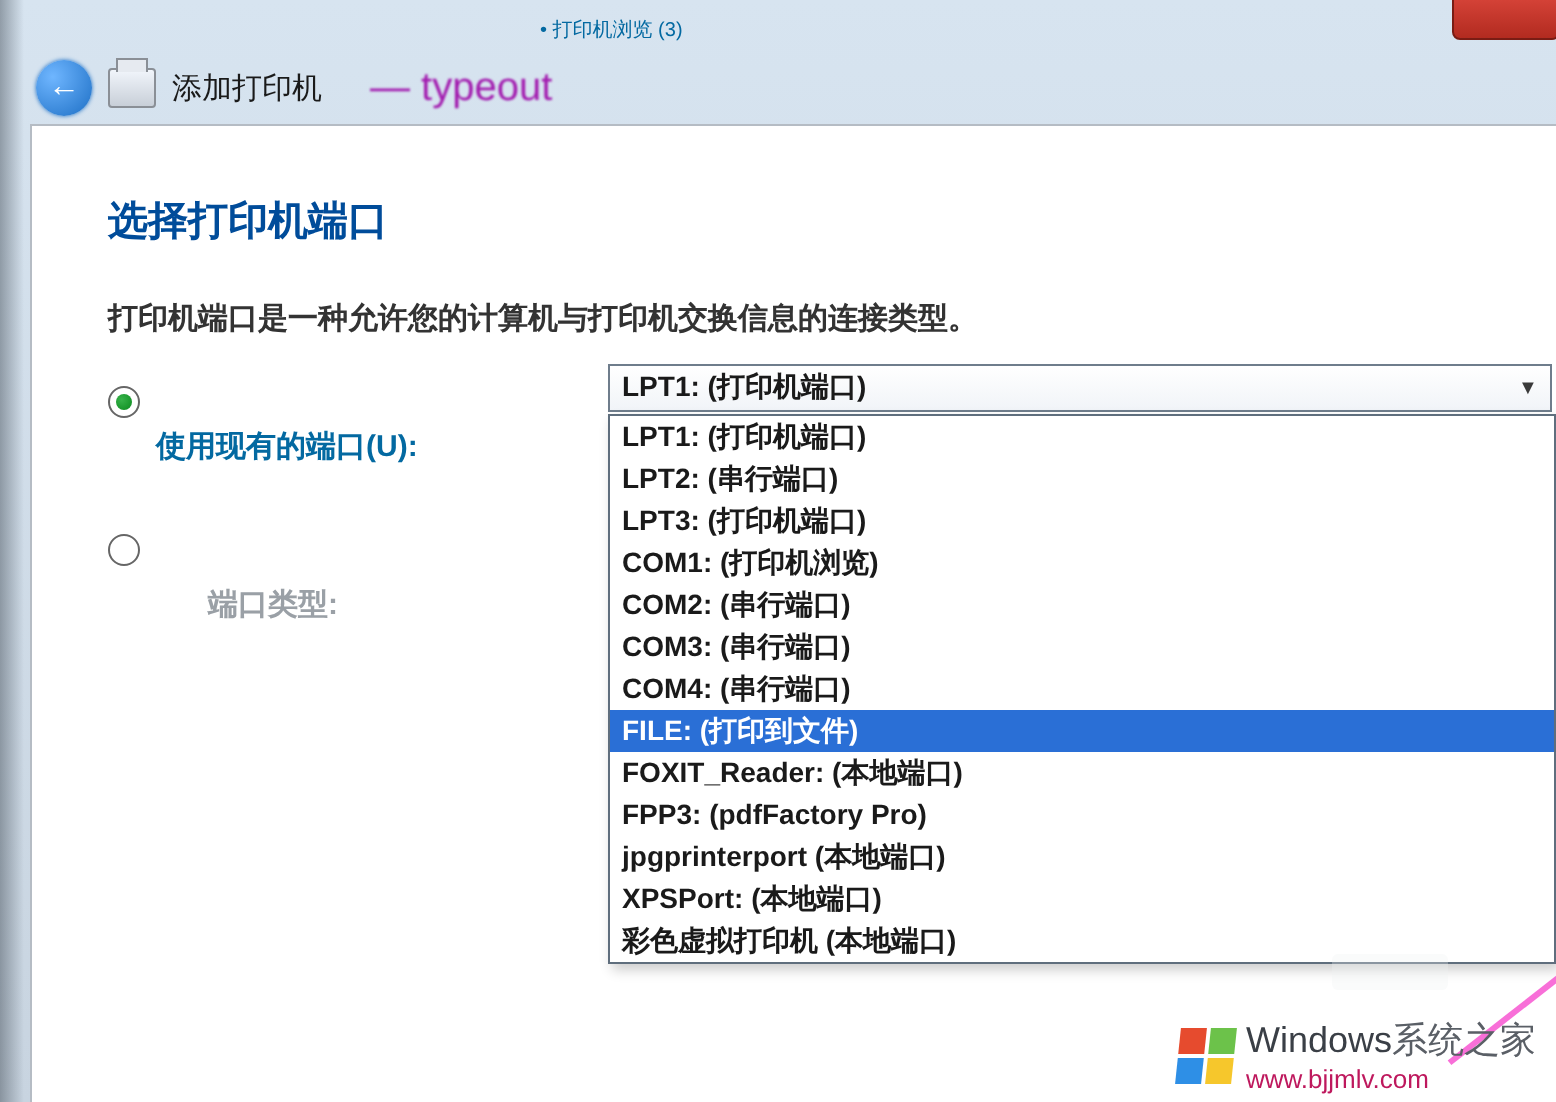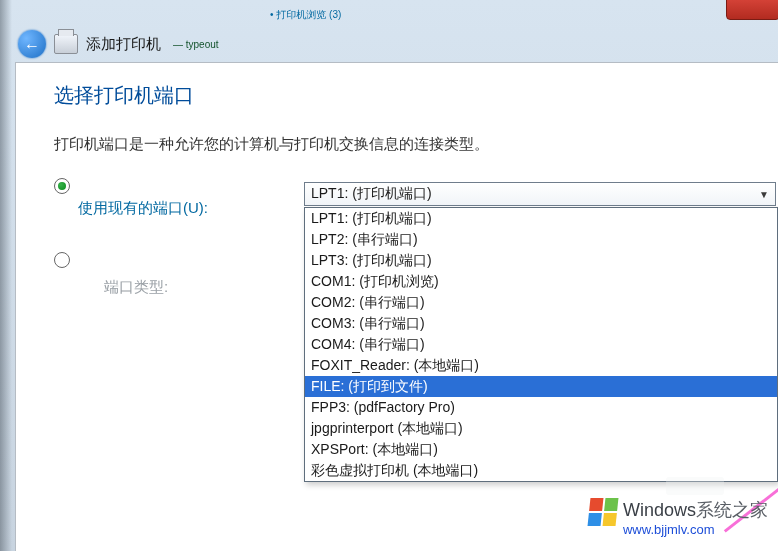--- a/index.html
+++ b/index.html
@@ -72,35 +72,36 @@
     background: #e6eaf0;
     border: 1px solid #8a8f96;
     border-bottom: none;
   }
   .title-text {
     font-size: 15px;
     color: #1a1a1a;
     font-family: Liberation Serif, serif;
   }
   .title-blur {
-    color: #14532d;
-    font-size: 10px;
-    margin-left: 4px;
+    color: #a21caf;
+    font-size: 20px;
+    margin-left: 16px;
     filter: blur(0.6px);
   }
   .wizard-panel {
     position: absolute;
     top: 62px;
     left: 15px;
     right: 0;
     bottom: 0;
     background: #ffffff;
     border-top: 1px solid #b5bcc4;
     border-left: 1px solid #b5bcc4;
-    padding: 19px 38px;
+    padding: 34px 38px;
+    font-weight: bold;
   }
   .heading {
     color: #004c9a;
     font-size: 20px;
     margin-bottom: 26px;
   }
   .desc {
     color: #333;
     font-size: 15px;
   }
@@ -183,30 +184,30 @@
     color: #1a1a1a;
     white-space: nowrap;
   }
   .dropdown-item.selected {
     background: #2a6fd6;
     color: #fff;
   }
   .watermark {
     position: absolute;
     right: 10px;
-    bottom: 14px;
-    display: flex;
-    align-items: flex-start;
+    bottom: 4px;
+    display: flex;
+    align-items: center;
     gap: 6px;
     font-size: 18px;
     color: #5a5f66;
   }
   .watermark .url {
     font-size: 13px;
-    color: #1d4ed8;
+    color: #be185d;
   }
   .win-logo {
     width: 28px;
     height: 28px;
     display: grid;
     grid-template-columns: 1fr 1fr;
     grid-template-rows: 1fr 1fr;
     gap: 2px;
     transform: skewX(-6deg);
   }
@@ -283,22 +284,22 @@
   </div>
 
   <div class="dropdown" id="dropdown">
       <div class="dropdown-item">LPT1: (打印机端口)</div>
       <div class="dropdown-item">LPT2: (串行端口)</div>
       <div class="dropdown-item">LPT3: (打印机端口)</div>
       <div class="dropdown-item">COM1: (打印机浏览)</div>
       <div class="dropdown-item">COM2: (串行端口)</div>
       <div class="dropdown-item">COM3: (串行端口)</div>
       <div class="dropdown-item">COM4: (串行端口)</div>
+      <div class="dropdown-item selected">FILE: (打印到文件)</div>
       <div class="dropdown-item">FOXIT_Reader: (本地端口)</div>
-      <div class="dropdown-item selected">FILE: (打印到文件)</div>
       <div class="dropdown-item">FPP3: (pdfFactory Pro)</div>
       <div class="dropdown-item">jpgprinterport (本地端口)</div>
       <div class="dropdown-item">XPSPort: (本地端口)</div>
       <div class="dropdown-item">彩色虚拟打印机 (本地端口)</div>
     </div>
 
   <div class="next-btn-ghost"></div>
   <div class="pink-line"></div>
 </div>
 

